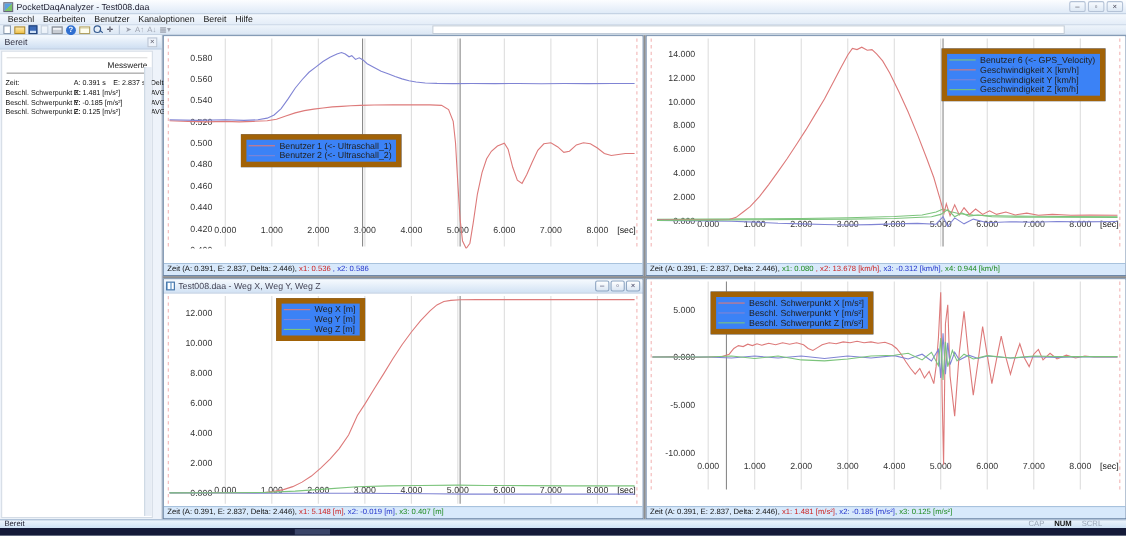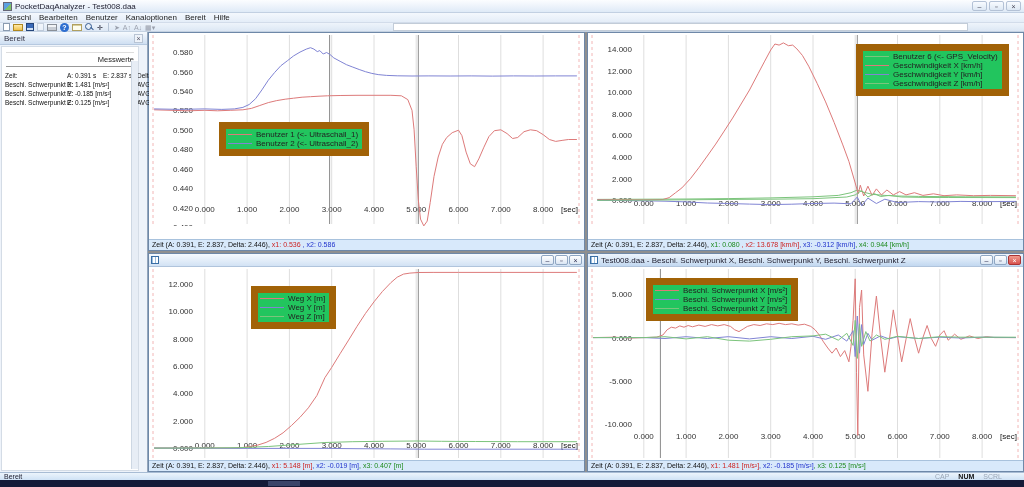--- a/index.html
+++ b/index.html
@@ -42,27 +42,27 @@
   .win{background:#fff;border:1px solid #6e88a8;display:flex;flex-direction:column;min-width:0;min-height:0}
   .wtitle{height:13px;flex:none;background:linear-gradient(#f6fafe,#d2e2f4);border-bottom:1px solid #b0c4dc;display:flex;align-items:center;gap:3px;padding:0 2px;font-size:8px;color:#445;white-space:nowrap;overflow:hidden}
   .win.active .wtitle{background:linear-gradient(#eef5fd,#c2d8f0);color:#223}
   .wicon{width:8px;height:8px;flex:none;border:1px solid #3a6ea5;background:repeating-linear-gradient(90deg,#9cbede 0 1px,#fff 1px 3px)}
   .wt-text{overflow:hidden;text-overflow:ellipsis;flex:1}
   .wbtns{margin-left:auto;display:flex;gap:1px;flex:none}
   .wb{width:13px;height:10px;border:1px solid #8fa6c2;border-radius:2px;background:linear-gradient(#ffffff,#dbe6f3);font-size:7px;line-height:9px;text-align:center;color:#335}
   .win.active .wb.close{background:linear-gradient(#f09b8e,#d9534f);border-color:#a33;color:#fff}
   .wchart{flex:1;position:relative;background:#fff;min-height:0;overflow:hidden}
   .wchart svg{position:absolute;left:0;top:0}
-  .legend{position:absolute;background:#22c55e;border:7px solid #a16207;padding:1px 4px 1px 2px;z-index:5}
+  .legend{position:absolute;background:#3b82f6;border:5px solid #a16207;padding:1px 4px 1px 2px;z-index:5}
   .litem{display:flex;align-items:center;gap:4px;font-size:8px;line-height:9px;color:#222;white-space:nowrap}
   .lline{width:24px;border-top:1px solid;flex:none}
   .wstatus{height:11px;flex:none;background:#d8e9fb;border-top:1px solid #a8c2dd;font-size:7px;line-height:10px;padding:0 3px;white-space:nowrap;overflow:hidden}
   .mdi .win:nth-child(1) .legend{left:70px;top:89px}
   .mdi .win:nth-child(2) .legend{left:268px;top:11px}
-  .mdi .win:nth-child(3) .legend{left:102px;top:19px}
+  .mdi .win:nth-child(3) .legend{left:102px;top:4px}
   .mdi .win:nth-child(4) .legend{left:58px;top:11px}
   
   .statusbar{position:absolute;left:0;right:0;top:472px;height:8px;background:linear-gradient(#ecf4fc,#cfe2f5);border-top:1px solid #a8bcd4;display:flex;align-items:center;padding:0 4px;font-size:7px;color:#223}
   .keys{margin-left:auto;display:flex;gap:9px;margin-right:18px;color:#9aa6b6}
   .key.active{color:#111;font-weight:bold}
   .taskbar{position:absolute;left:0;right:0;top:480px;height:7px;background:#141a38}
   .task-notch{position:absolute;left:268px;top:1px;width:32px;height:5px;background:#3a4468}
 </style>
 </head>
 <body>
@@ -275,20 +275,21 @@
               <span class="lline" style="border-top-color: rgb(124, 196, 124);"></span>
               <span>Geschwindigkeit Z [km/h]</span>
             </div>
           </div>
         </div>
         <div class="wstatus"><span style="color: rgb(17, 17, 17);">Zeit (A: 0.391, E: 2.837, Delta: 2.446), </span><span style="color: rgb(29, 138, 29);">x1: 0.080 </span><span style="color: rgb(204, 34, 34);">, x2: 13.678 [km/h]</span><span style="color: rgb(34, 51, 204);">, x3: -0.312 [km/h]</span><span style="color: rgb(29, 138, 29);">, x4: 0.944 [km/h]</span></div>
       </div>
       <div class="win">
         <div class="wtitle">
           <span class="wicon"></span>
+          <span class="wt-text">Test008.daa - Weg X, Weg Y, Weg Z</span>
           <span class="wbtns">
             <span class="wb">–</span>
             <span class="wb">▫</span>
             <span class="wb close">×</span>
           </span>
         </div>
         <div class="wchart">
           <svg width="435" height="193">
             <line x1="55.8" y1="2" x2="55.8" y2="191" stroke="#dedede" stroke-width="1"></line>
             <text x="55.8" y="181.1" text-anchor="middle" font-size="8" fill="#333" font-family="Liberation Sans, sans-serif">0.000</text>
@@ -334,29 +335,20 @@
             </div>
             <div class="litem">
               <span class="lline" style="border-top-color: rgb(124, 196, 124);"></span>
               <span>Weg Z [m]</span>
             </div>
           </div>
         </div>
         <div class="wstatus"><span style="color: rgb(17, 17, 17);">Zeit (A: 0.391, E: 2.837, Delta: 2.446), </span><span style="color: rgb(204, 34, 34);">x1: 5.148 [m]</span><span style="color: rgb(34, 51, 204);">, x2: -0.019 [m]</span><span style="color: rgb(29, 138, 29);">, x3: 0.407 [m]</span></div>
       </div>
       <div class="win active">
-        <div class="wtitle">
-          <span class="wicon"></span>
-          <span class="wt-text">Test008.daa - Beschl. Schwerpunkt X, Beschl. Schwerpunkt Y, Beschl. Schwerpunkt Z</span>
-          <span class="wbtns">
-            <span class="wb">–</span>
-            <span class="wb">▫</span>
-            <span class="wb close">×</span>
-          </span>
-        </div>
         <div class="wchart">
           <svg width="435" height="193">
             <line x1="55.8" y1="2" x2="55.8" y2="191" stroke="#dedede" stroke-width="1"></line>
             <text x="55.8" y="172.4" text-anchor="middle" font-size="8" fill="#333" font-family="Liberation Sans, sans-serif">0.000</text>
             <line x1="98.1" y1="2" x2="98.1" y2="191" stroke="#dedede" stroke-width="1"></line>
             <text x="98.1" y="172.4" text-anchor="middle" font-size="8" fill="#333" font-family="Liberation Sans, sans-serif">1.000</text>
             <line x1="140.4" y1="2" x2="140.4" y2="191" stroke="#dedede" stroke-width="1"></line>
             <text x="140.4" y="172.4" text-anchor="middle" font-size="8" fill="#333" font-family="Liberation Sans, sans-serif">2.000</text>
             <line x1="182.7" y1="2" x2="182.7" y2="191" stroke="#dedede" stroke-width="1"></line>
             <text x="182.7" y="172.4" text-anchor="middle" font-size="8" fill="#333" font-family="Liberation Sans, sans-serif">3.000</text>

